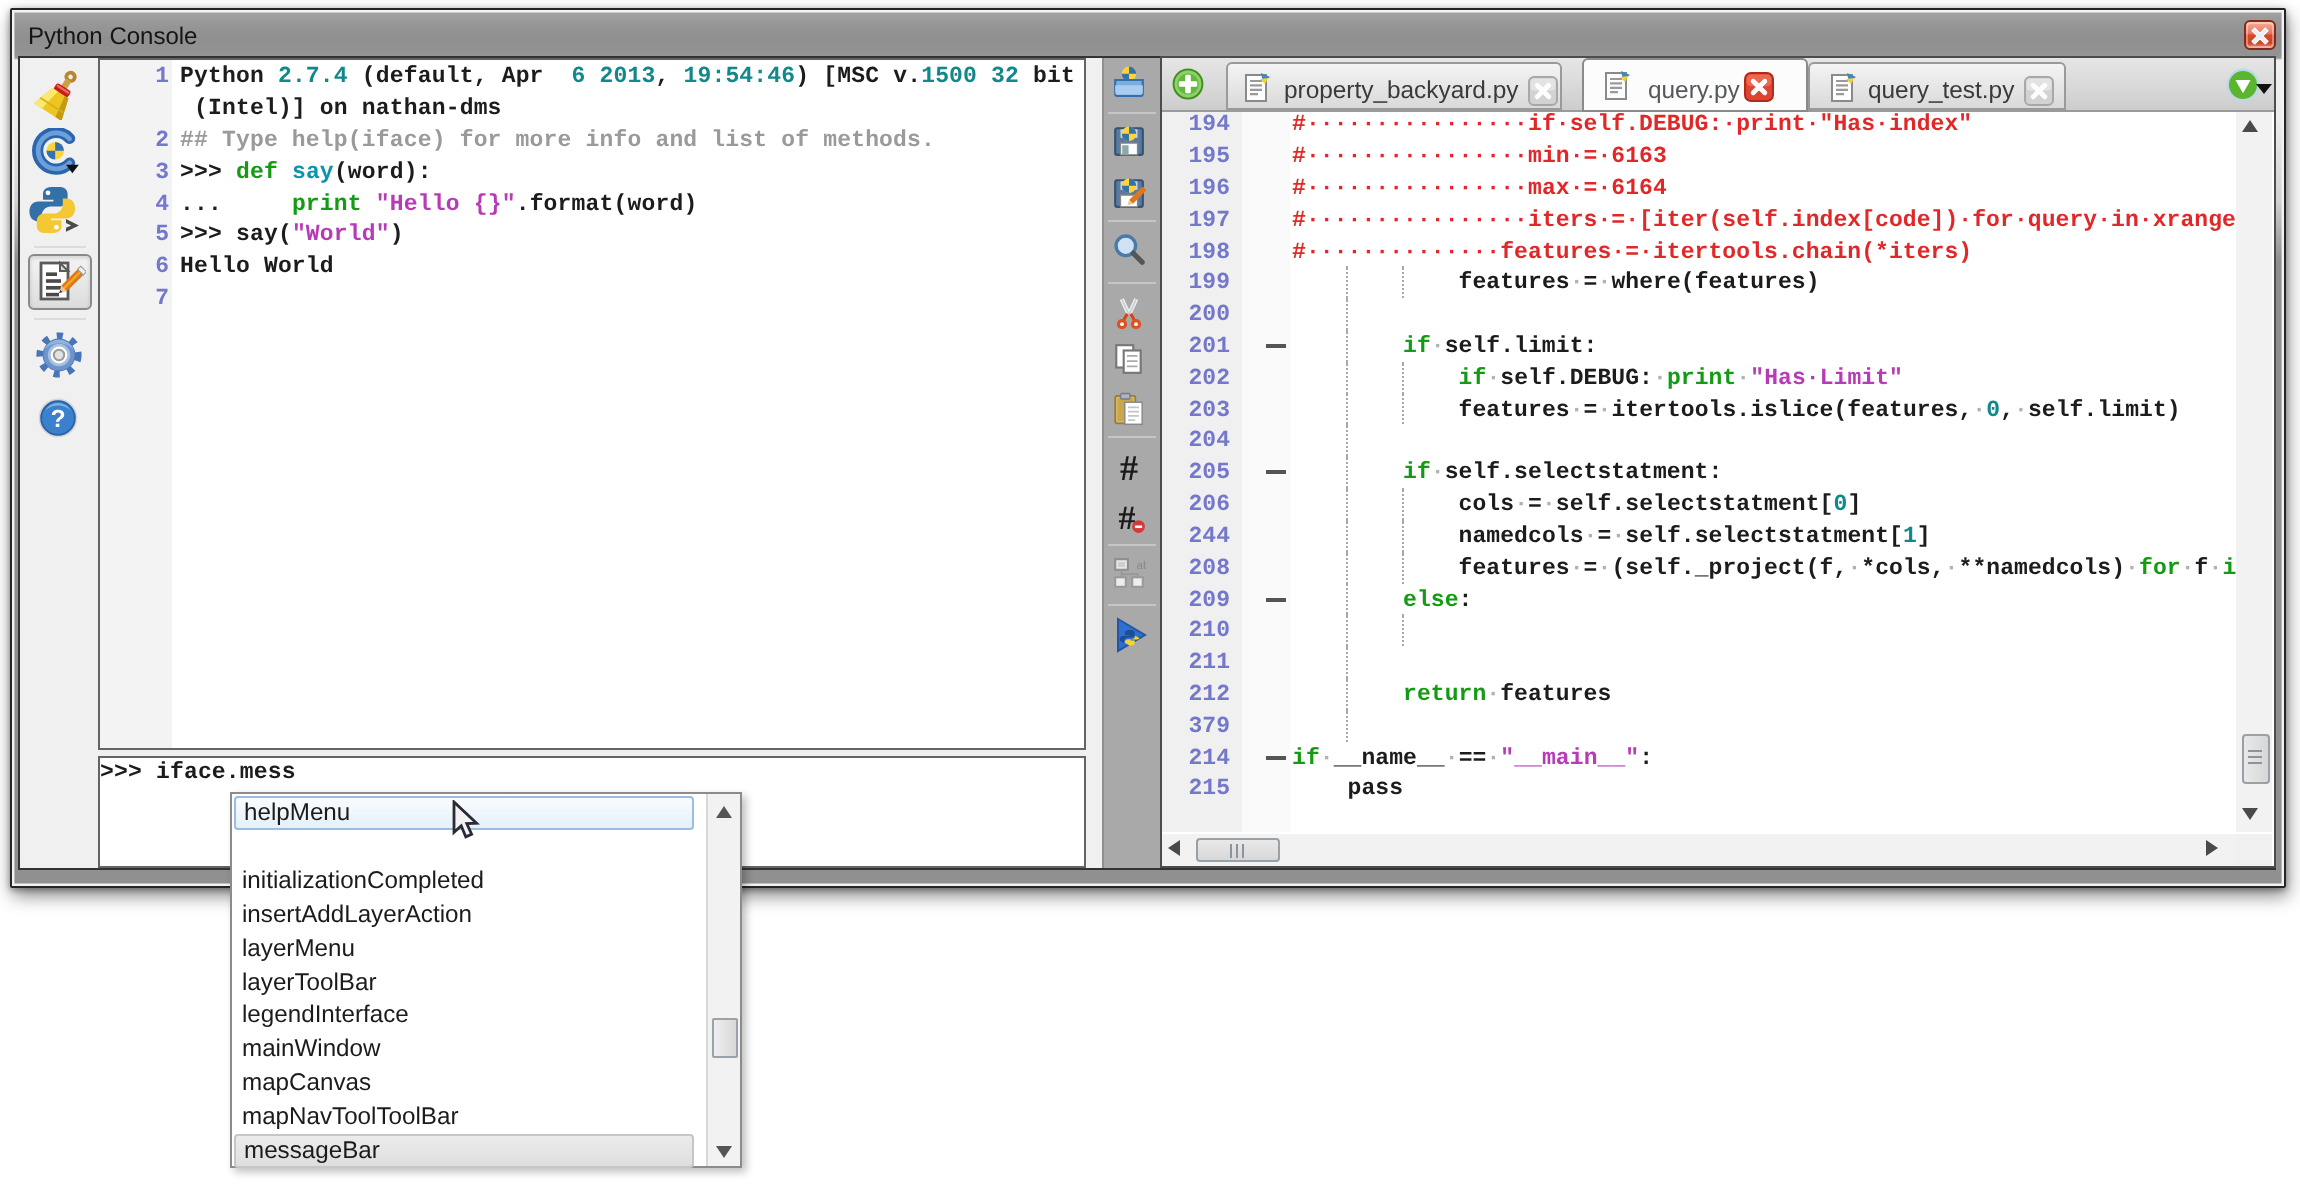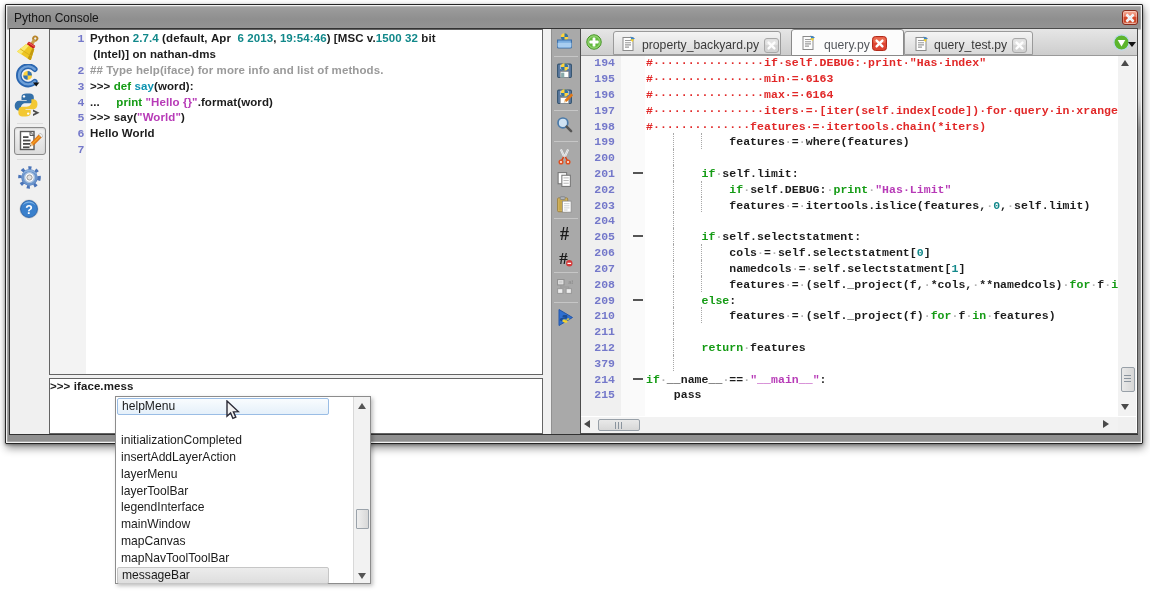--- a/index.html
+++ b/index.html
@@ -30,21 +30,21 @@
   box-shadow:inset 0 1px 2px rgba(0,0,0,.15); }
 
 
 #conout { left:49px; top:29px; width:494px; height:346px; background:#fff;
   border:1px solid #646464; overflow:hidden; }
 #conin  { left:49px; top:377.5px; width:494px; height:56.5px; background:#fff;
   border:1px solid #646464; overflow:hidden; }
 .cnum { position:absolute; left:0; width:34.5px; text-align:right; color:#7478ca;
   font-family:"Liberation Mono",monospace; font-weight:bold; font-size:11.5px; line-height:15.8px; }
 .cline { position:absolute; left:40px; color:#1c1c1c; line-height:15.8px;
-  font-family:Liberation Sans, sans-serif; font-weight:bold; font-size:11.5px; letter-spacing:0.09px; white-space:pre; }
+  font-family:Liberation Mono, monospace; font-weight:bold; font-size:11.5px; letter-spacing:0.09px; white-space:pre; }
 .n { color:#11888a; } .g { color:#149b14; } .m { color:#b73ab7; }
 .c { color:#9a9a9a; } .f { color:#0c93b0; } .cm { color:#e12727; }
 .w { color:#b2b2b2; }
 
 
 #estrip { left:551px; top:29px; width:29px; height:405px; background:#a9a9a9;
   border-left:1px solid #909090; }
 .esep { position:absolute; left:554px; width:24px; height:1px; background:#c6c6c6; }
 .eicon { position:absolute; left:556px; }
 
@@ -74,21 +74,21 @@
 .sbtrack { position:absolute; background:#f2f2f2; }
 .sbthumb { position:absolute; background:linear-gradient(90deg,#e9e9e9,#d7d7d7);
   border:1px solid #98a0a8; border-radius:2px; }
 .sbthumbh { background:linear-gradient(180deg,#e9e9e9,#d7d7d7); }
 .arrow { position:absolute; width:0; height:0; }
 .grip { position:absolute; }
 
 
 #popup { left:115px; top:395.5px; width:256px; height:188.5px; background:#fff;
   border:1px solid #8c8c8c; box-shadow:2px 2px 4px rgba(0,0,0,.25); z-index:50; }
-.prow { position:absolute; left:1px; width:212px; height:16.9px; font-size:12.1px;
+.prow { position:absolute; left:1px; width:230px; height:16.9px; font-size:12.1px;
   color:#1b1b1b; padding-left:4px; line-height:16.6px; white-space:nowrap; }
 .prow.sel { background:linear-gradient(180deg,#f9fcfe,#e5f0fa); border:1px solid #9abde5;
   border-radius:2px; line-height:15.2px; }
 .prow.hov { background:linear-gradient(180deg,#ececec,#dedede); border:1px solid #c6c6c6;
   border-radius:2px; line-height:15.2px; }
 #psb { left:353px; top:396.5px; width:17px; height:186.5px; background:#f2f2f2;
   border-left:1px solid #d8d8d8; z-index:51; }
 #psbthumb { left:355.5px; top:509px; width:13px; height:20px;
   background:linear-gradient(90deg,#efefef,#d8d8d8); border:1px solid #9aa2aa; border-radius:1px; z-index:52; }
 .parrow { position:absolute; width:0; height:0; z-index:52; }
@@ -342,21 +342,21 @@
       <div class="enum" style="top:46.7px">197</div>
       <div class="enum" style="top:62.5px">198</div>
       <div class="enum" style="top:78.3px">199</div>
       <div class="enum" style="top:94.1px">200</div>
       <div class="enum" style="top:109.9px">201</div>
       <div class="enum" style="top:125.8px">202</div>
       <div class="enum" style="top:141.6px">203</div>
       <div class="enum" style="top:157.4px">204</div>
       <div class="enum" style="top:173.2px">205</div>
       <div class="enum" style="top:189.0px">206</div>
-      <div class="enum" style="top:204.9px">207</div>
+      <div class="enum" style="top:204.9px">244</div>
       <div class="enum" style="top:220.7px">208</div>
       <div class="enum" style="top:236.5px">209</div>
       <div class="enum" style="top:252.3px">210</div>
       <div class="enum" style="top:268.1px">211</div>
       <div class="enum" style="top:284.0px">212</div>
       <div class="enum" style="top:299.8px">379</div>
       <div class="enum" style="top:315.6px">214</div>
       <div class="enum" style="top:331.4px">215</div>
   <div class="fold" style="top:115.9px"></div>
       <div class="fold" style="top:179.2px"></div>
@@ -391,21 +391,20 @@
       <div class="eline" style="top:62.5px;left:65.0px"><span class="cm">#··············features·=·itertools.chain(*iters)</span></div>
       <div class="eline" style="top:78.3px;left:148.3px">features<span class="w">·</span>=<span class="w">·</span>where(features)</div>
       <div class="eline" style="top:109.9px;left:120.5px"><span class="g">if</span><span class="w">·</span>self.limit:</div>
       <div class="eline" style="top:125.8px;left:148.3px"><span class="g">if</span><span class="w">·</span>self.DEBUG:<span class="w">·</span><span class="g">print</span><span class="w">·</span><span class="m">"Has·Limit"</span></div>
       <div class="eline" style="top:141.6px;left:148.3px">features<span class="w">·</span>=<span class="w">·</span>itertools.islice(features,<span class="w">·</span><span class="n">0</span>,<span class="w">·</span>self.limit)</div>
       <div class="eline" style="top:173.2px;left:120.5px"><span class="g">if</span><span class="w">·</span>self.selectstatment:</div>
       <div class="eline" style="top:189.0px;left:148.3px">cols<span class="w">·</span>=<span class="w">·</span>self.selectstatment[<span class="n">0</span>]</div>
       <div class="eline" style="top:204.9px;left:148.3px">namedcols<span class="w">·</span>=<span class="w">·</span>self.selectstatment[<span class="n">1</span>]</div>
       <div class="eline" style="top:220.7px;left:148.3px">features<span class="w">·</span>=<span class="w">·</span>(self._project(f,<span class="w">·</span>*cols,<span class="w">·</span>**namedcols)<span class="w">·</span><span class="g">for</span><span class="w">·</span>f<span class="w">·</span><span class="g">in</span>features)</div>
       <div class="eline" style="top:236.5px;left:120.5px"><span class="g">else</span>:</div>
-      <div class="eline" style="top:252.3px;left:148.3px">features<span class="w">·</span>=<span class="w">·</span>(self._project(f)<span class="w">·</span><span class="g">for</span><span class="w">·</span>f<span class="w">·</span><span class="g">in</span><span class="w">·</span>features)</div>
       <div class="eline" style="top:284.0px;left:120.5px"><span class="g">return</span><span class="w">·</span>features</div>
       <div class="eline" style="top:315.6px;left:65.0px"><span class="g">if</span><span class="w">·</span>__name__<span class="w">·</span>==<span class="w">·</span><span class="m">"__main__"</span>:</div>
       <div class="eline" style="top:331.4px;left:92.8px">pass</div>
 </div>
 
 <div class="abs sbtrack" style="left:1118px;top:56px;width:18px;height:360px"></div>
 <div class="abs arrow" style="left:1120.5px;top:60px;border-left:4.5px solid transparent;border-right:4.5px solid transparent;border-bottom:6px solid #4a4a4a"></div>
 <div class="abs arrow" style="left:1120.5px;top:404px;border-left:4.5px solid transparent;border-right:4.5px solid transparent;border-top:6px solid #4a4a4a"></div>
 <div class="abs sbthumb" style="left:1120.5px;top:367px;width:14px;height:25px"></div>
 <div class="abs grip" style="left:1124px;top:375px;width:7px;height:1px;background:#8a949e;box-shadow:0 3px 0 #8a949e,0 6px 0 #8a949e"></div>

